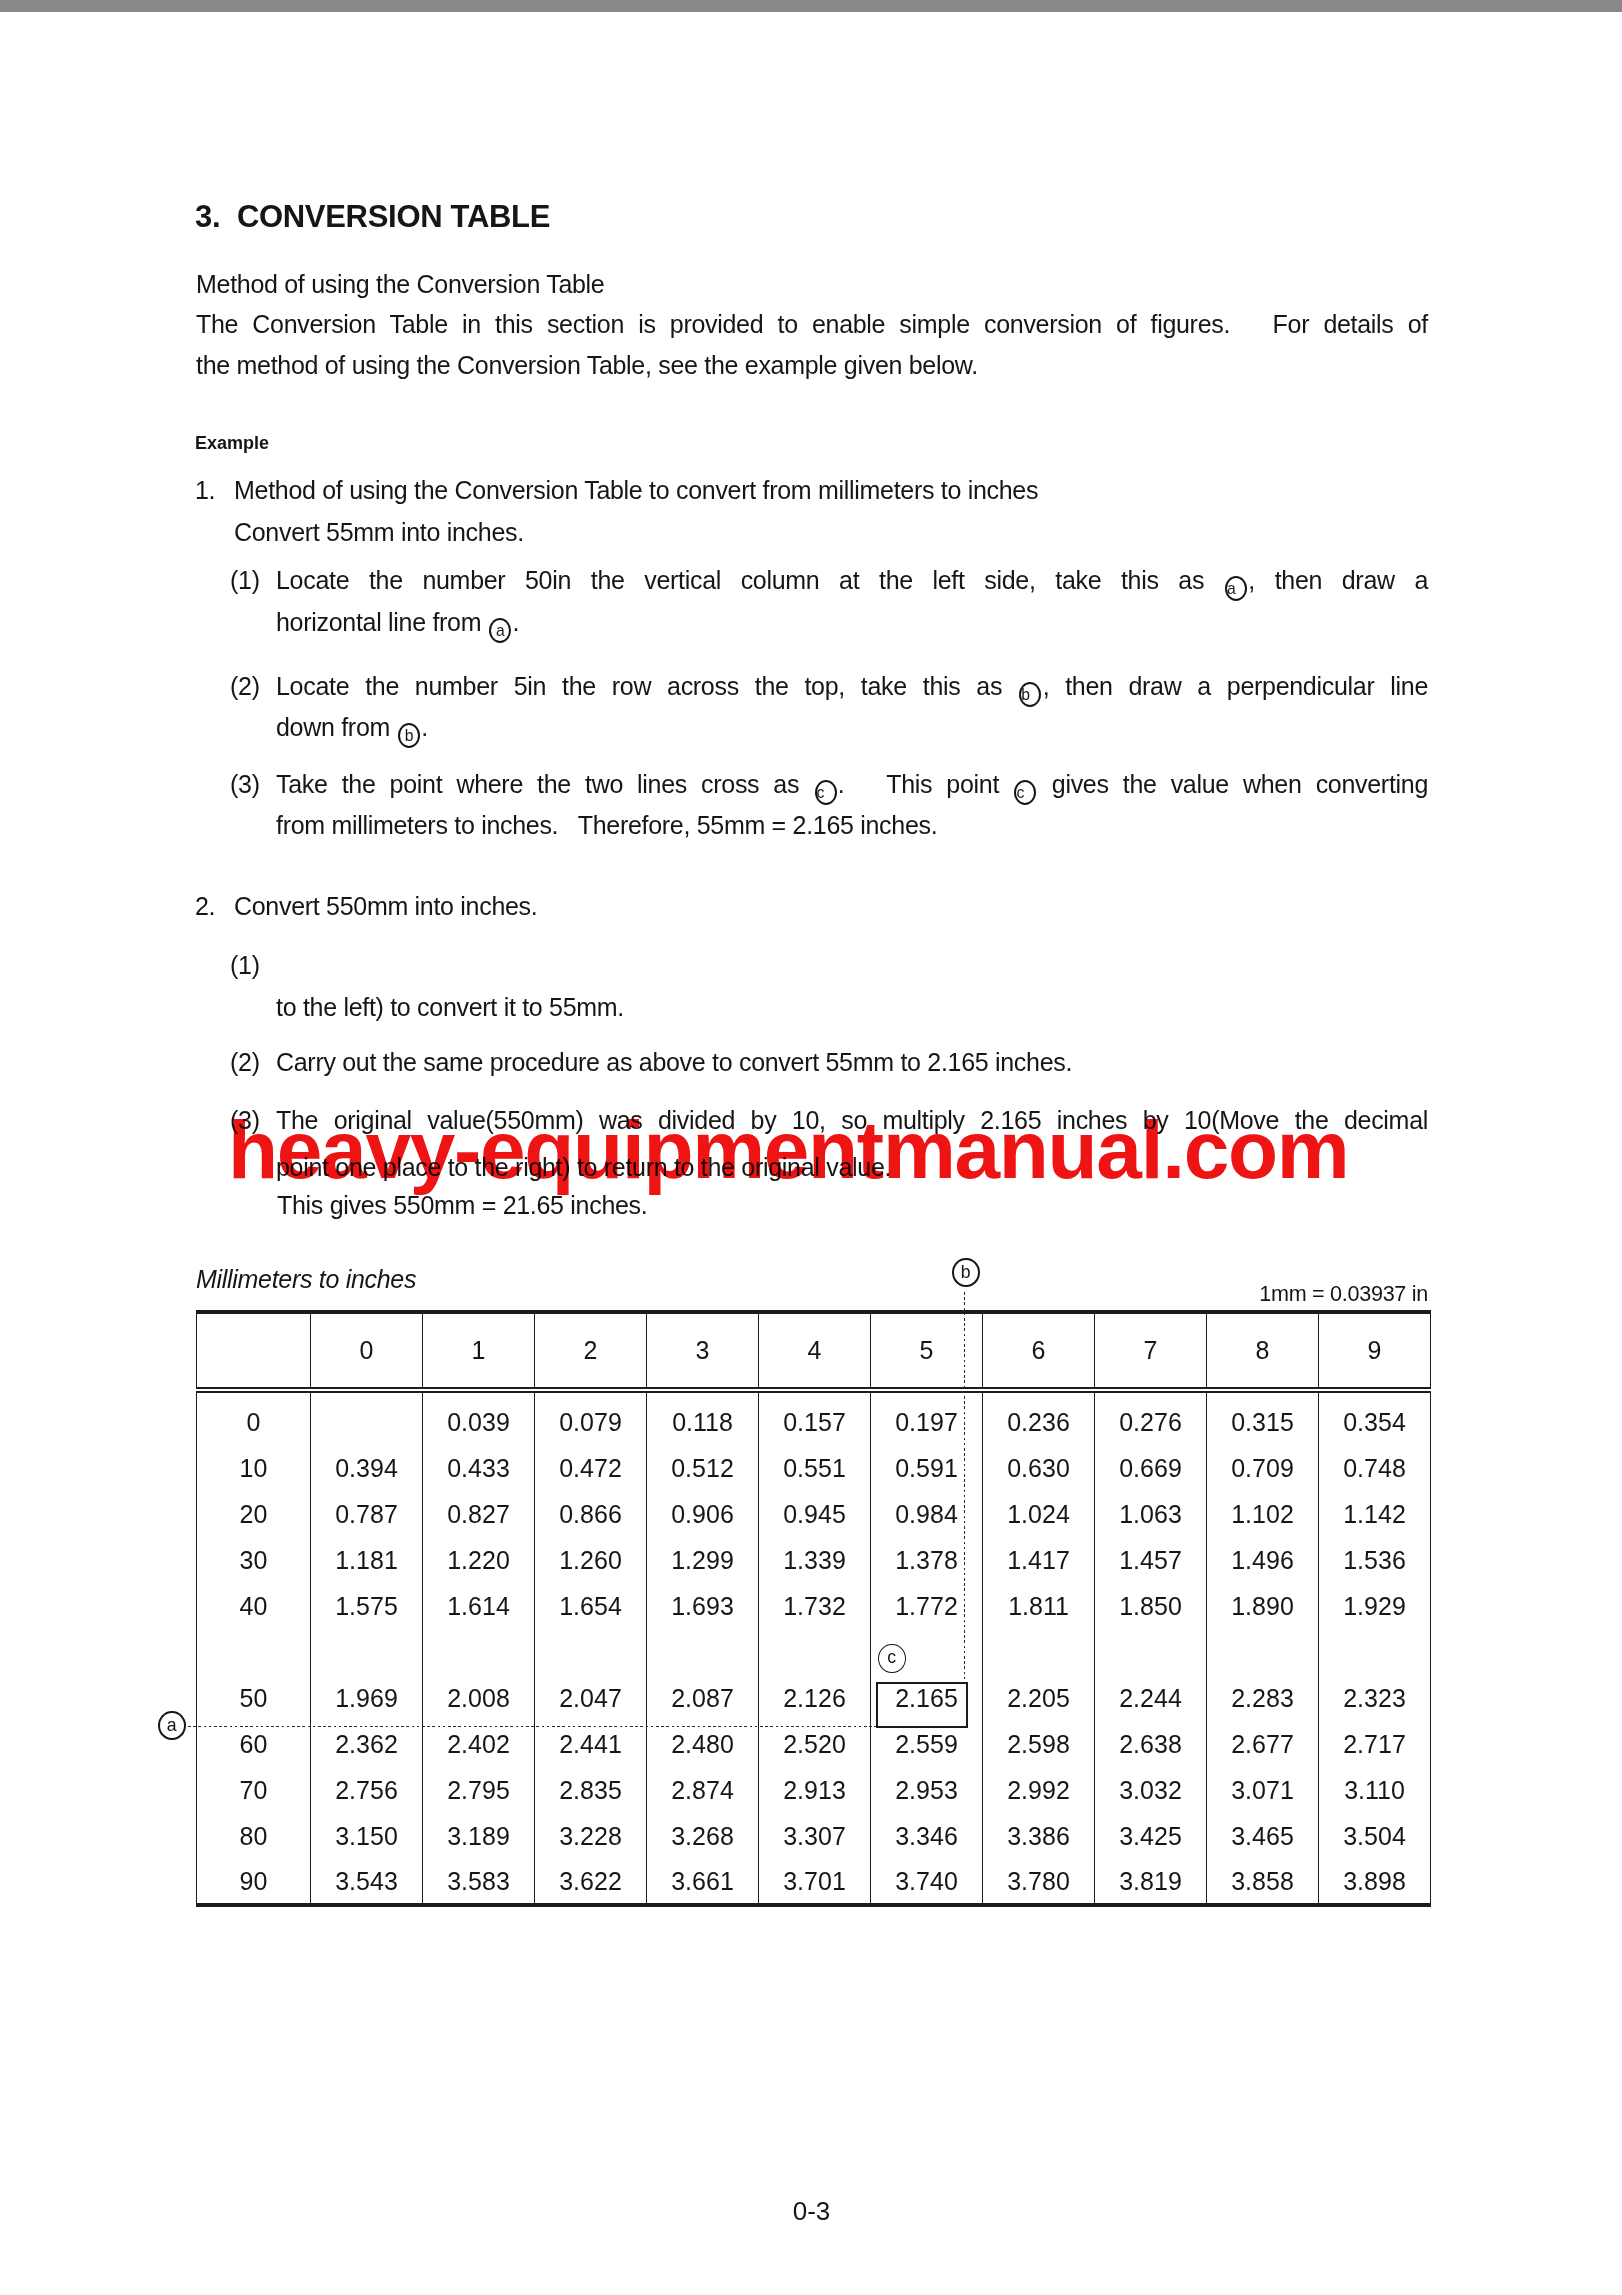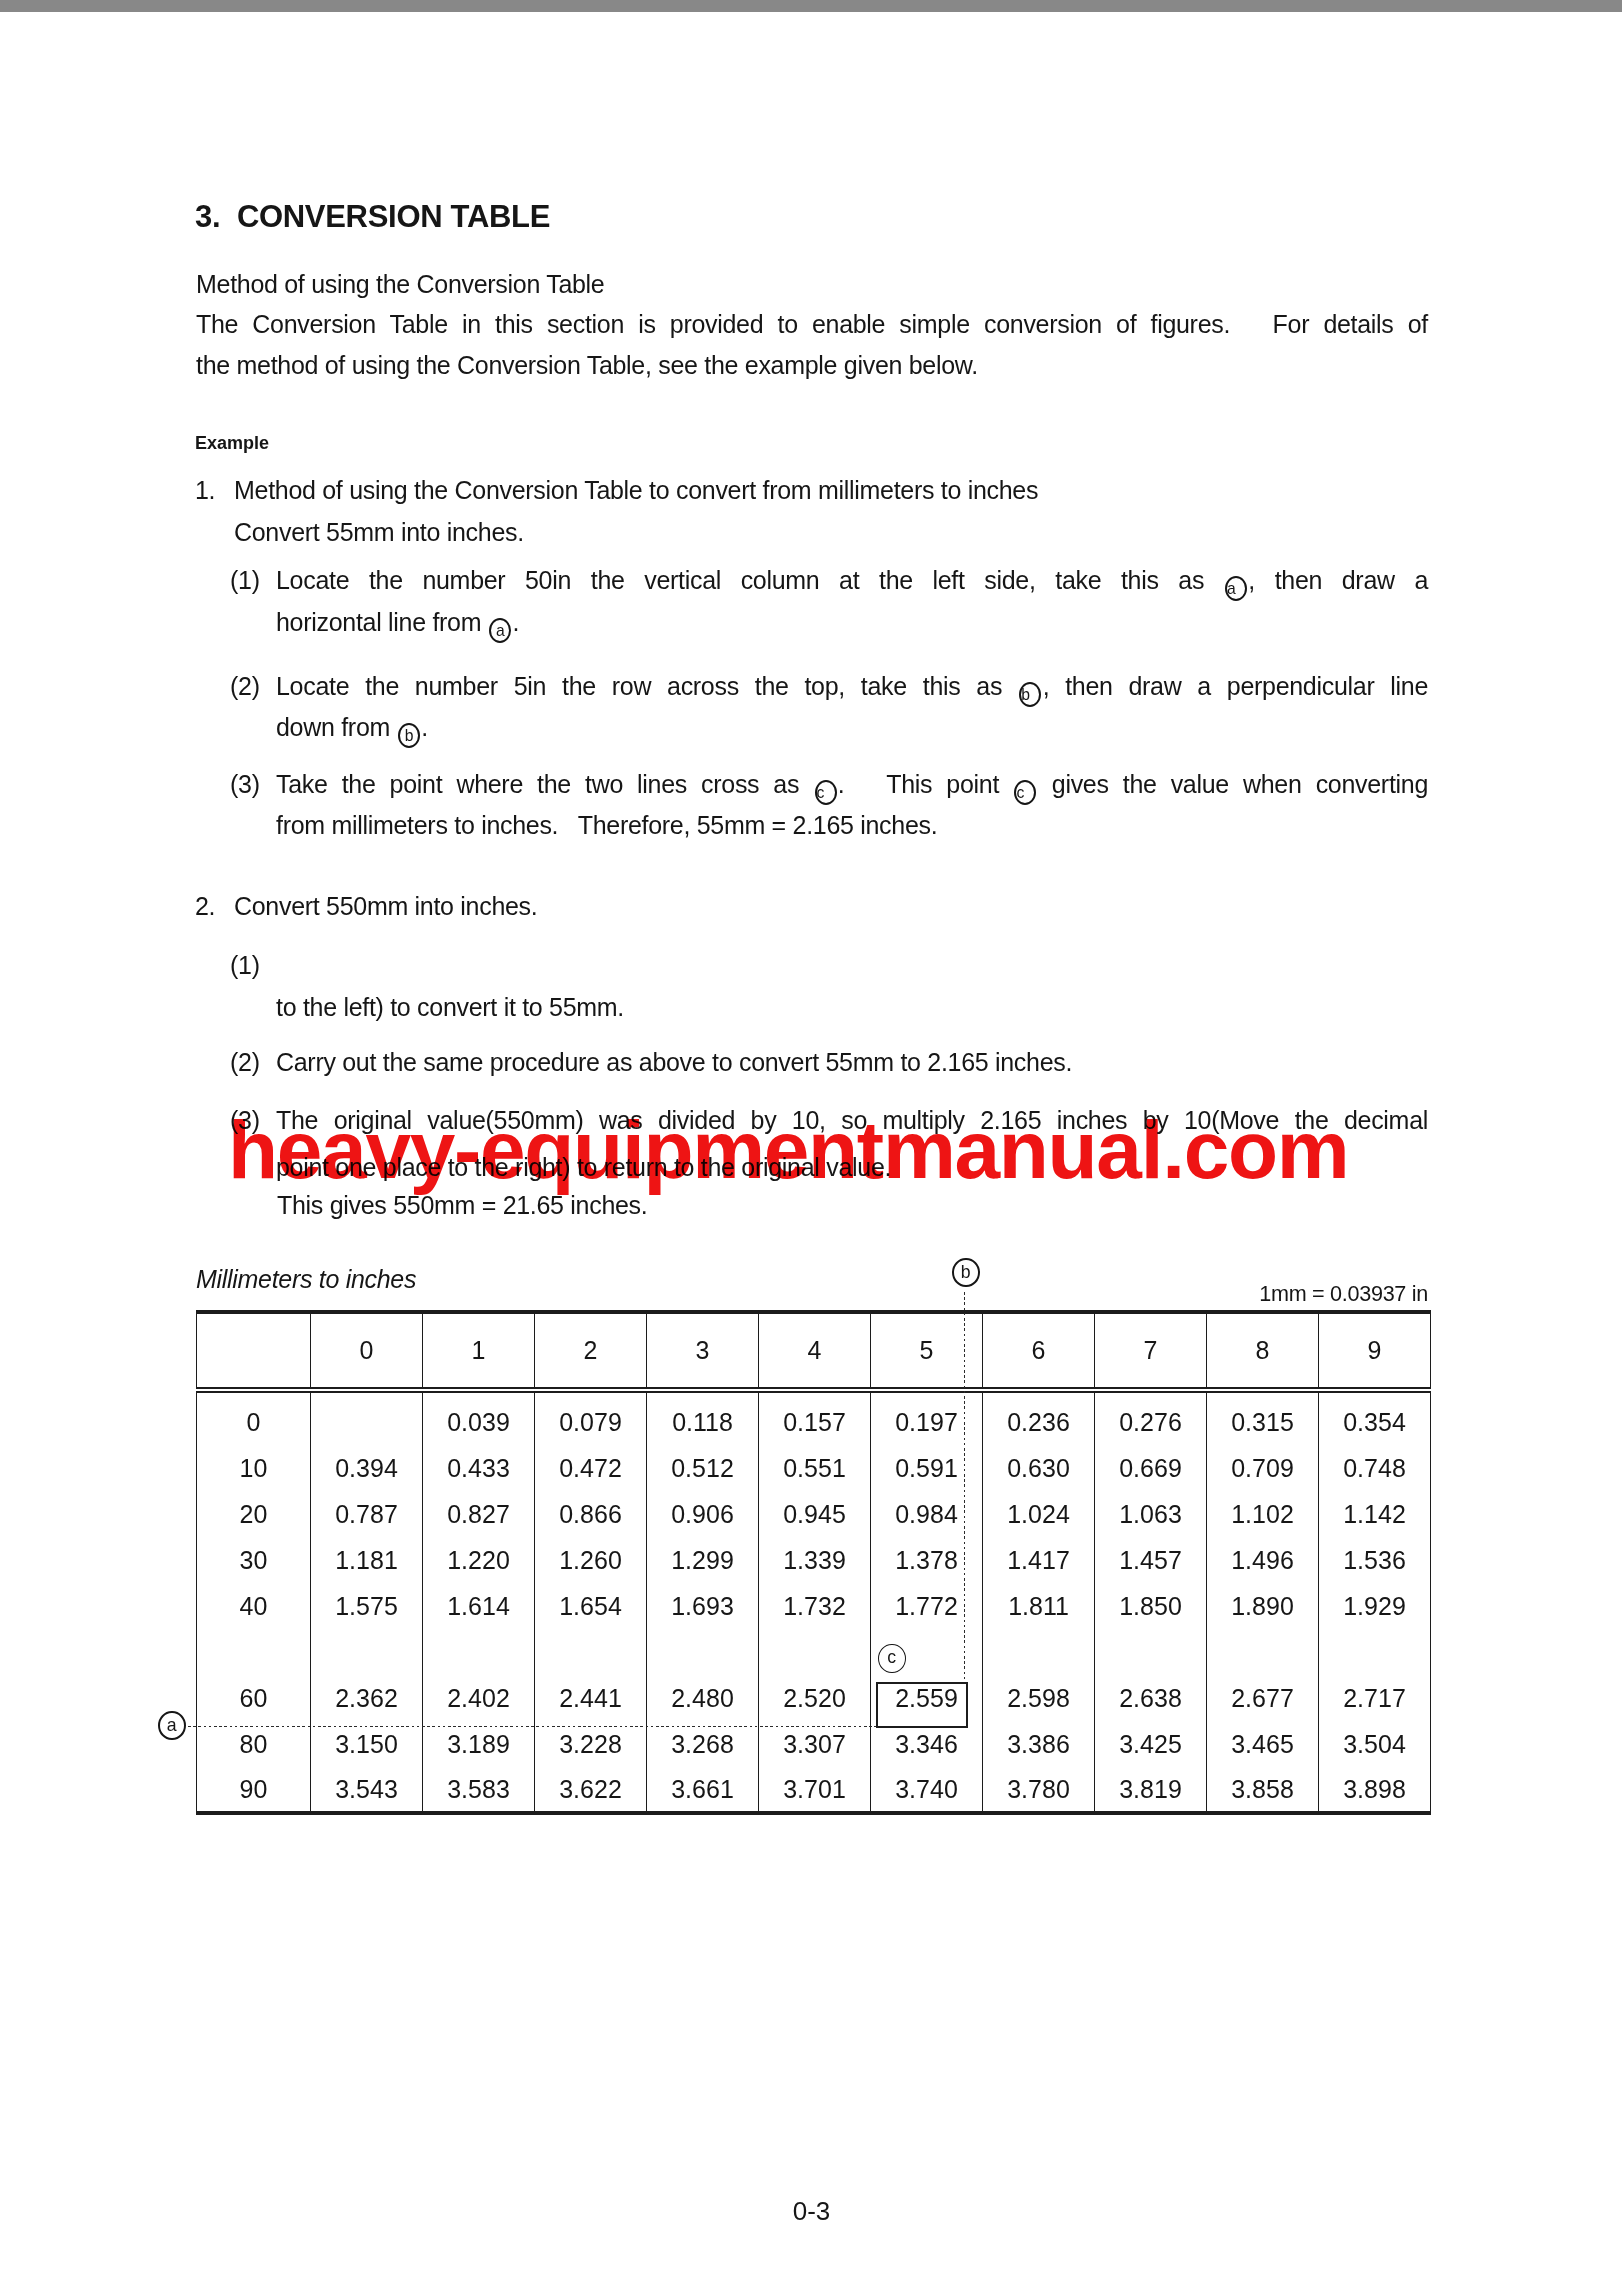--- a/index.html
+++ b/index.html
@@ -230,33 +230,59 @@
           <td></td>
           <td></td>
           <td></td>
           <td></td>
           <td></td>
           <td></td>
           <td></td>
           <td></td>
         </tr>
         <tr>
+          <td>50</td>
+          <td>1.969</td>
+          <td>2.008</td>
+          <td>2.047</td>
+          <td>2.087</td>
+          <td>2.126</td>
+          <td>2.165</td>
+          <td>2.205</td>
+          <td>2.244</td>
+          <td>2.283</td>
+          <td>2.323</td>
+        </tr>
+        <tr>
           <td>60</td>
           <td>2.362</td>
           <td>2.402</td>
           <td>2.441</td>
           <td>2.480</td>
           <td>2.520</td>
           <td>2.559</td>
           <td>2.598</td>
           <td>2.638</td>
           <td>2.677</td>
           <td>2.717</td>
         </tr>
         <tr>
+          <td>70</td>
+          <td>2.756</td>
+          <td>2.795</td>
+          <td>2.835</td>
+          <td>2.874</td>
+          <td>2.913</td>
+          <td>2.953</td>
+          <td>2.992</td>
+          <td>3.032</td>
+          <td>3.071</td>
+          <td>3.110</td>
+        </tr>
+        <tr>
           <td>80</td>
           <td>3.150</td>
           <td>3.189</td>
           <td>3.228</td>
           <td>3.268</td>
           <td>3.307</td>
           <td>3.346</td>
           <td>3.386</td>
           <td>3.425</td>
           <td>3.465</td>

